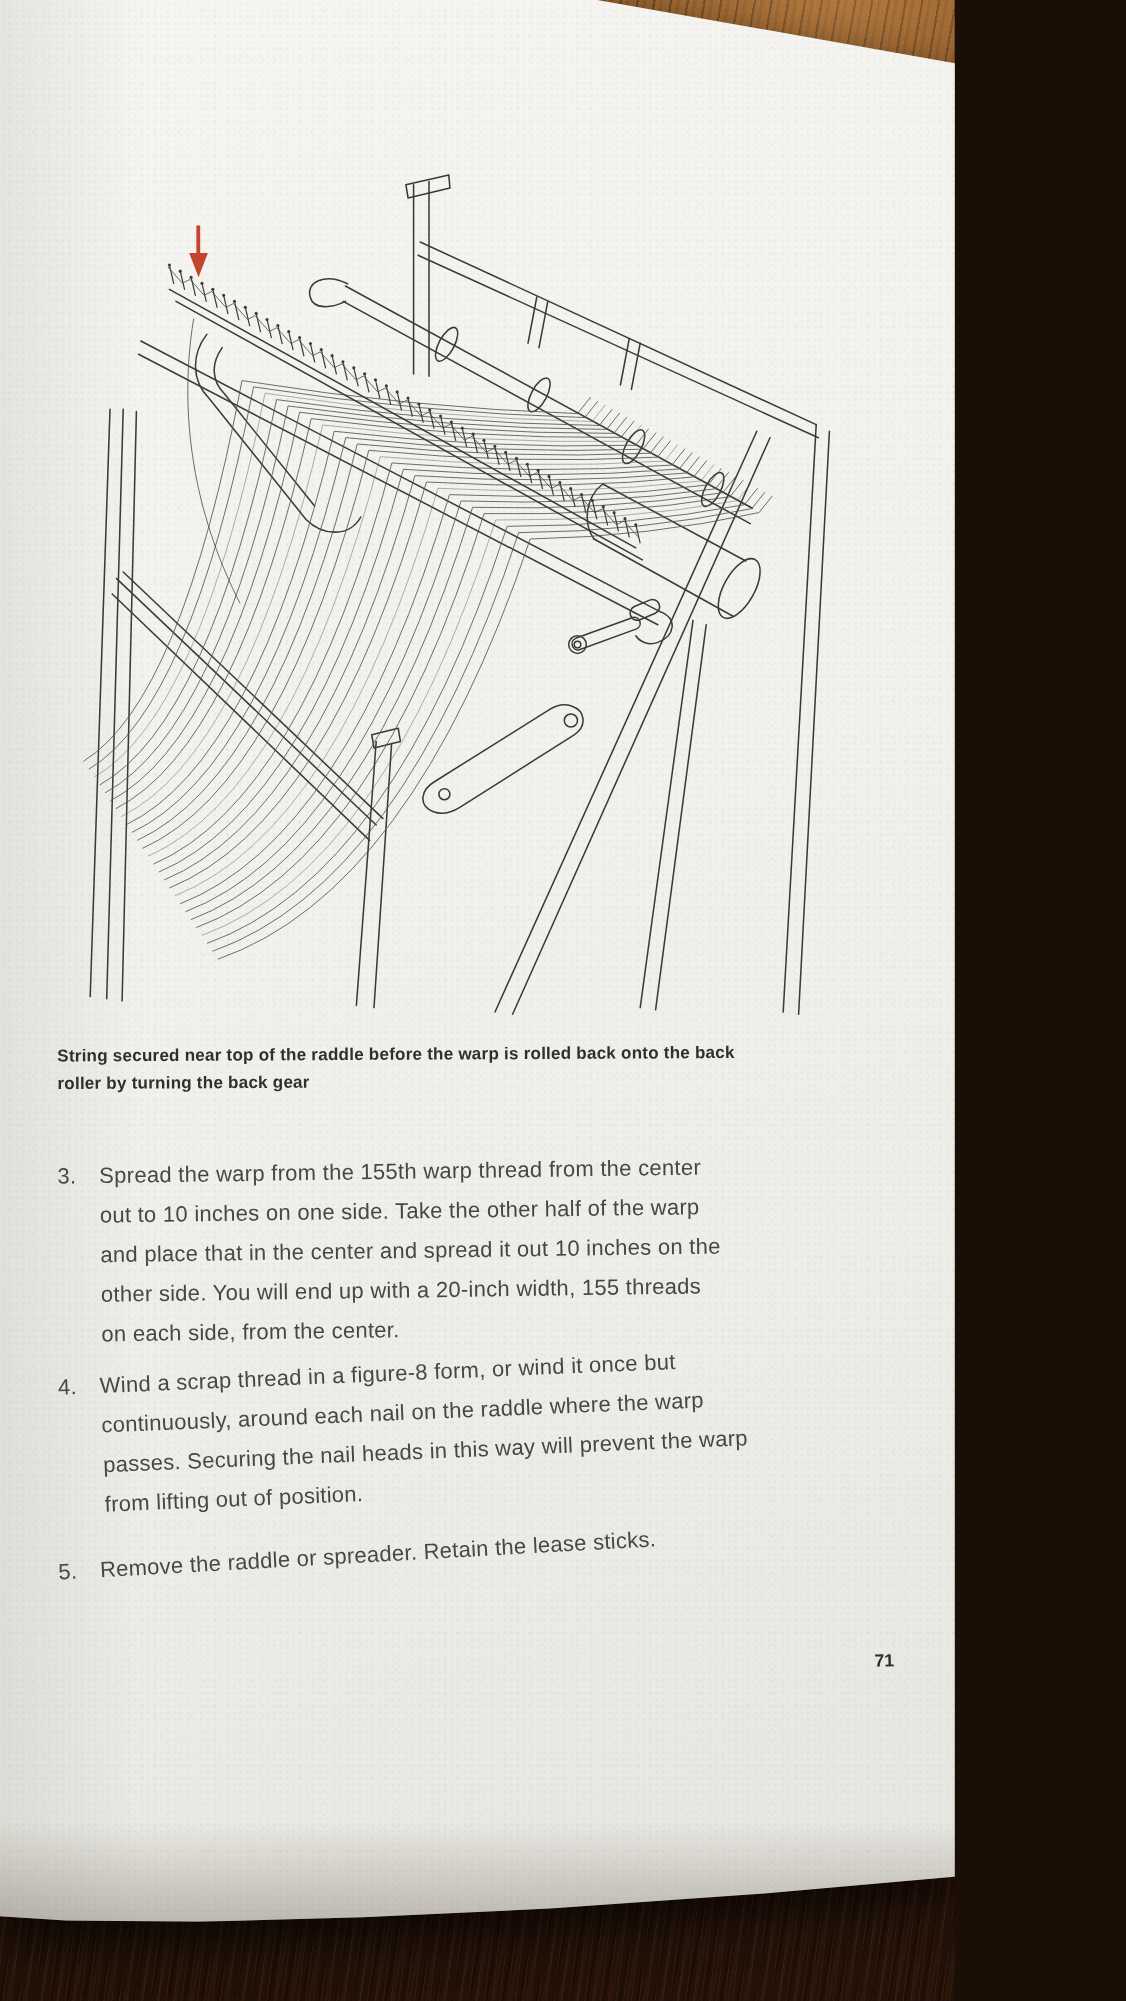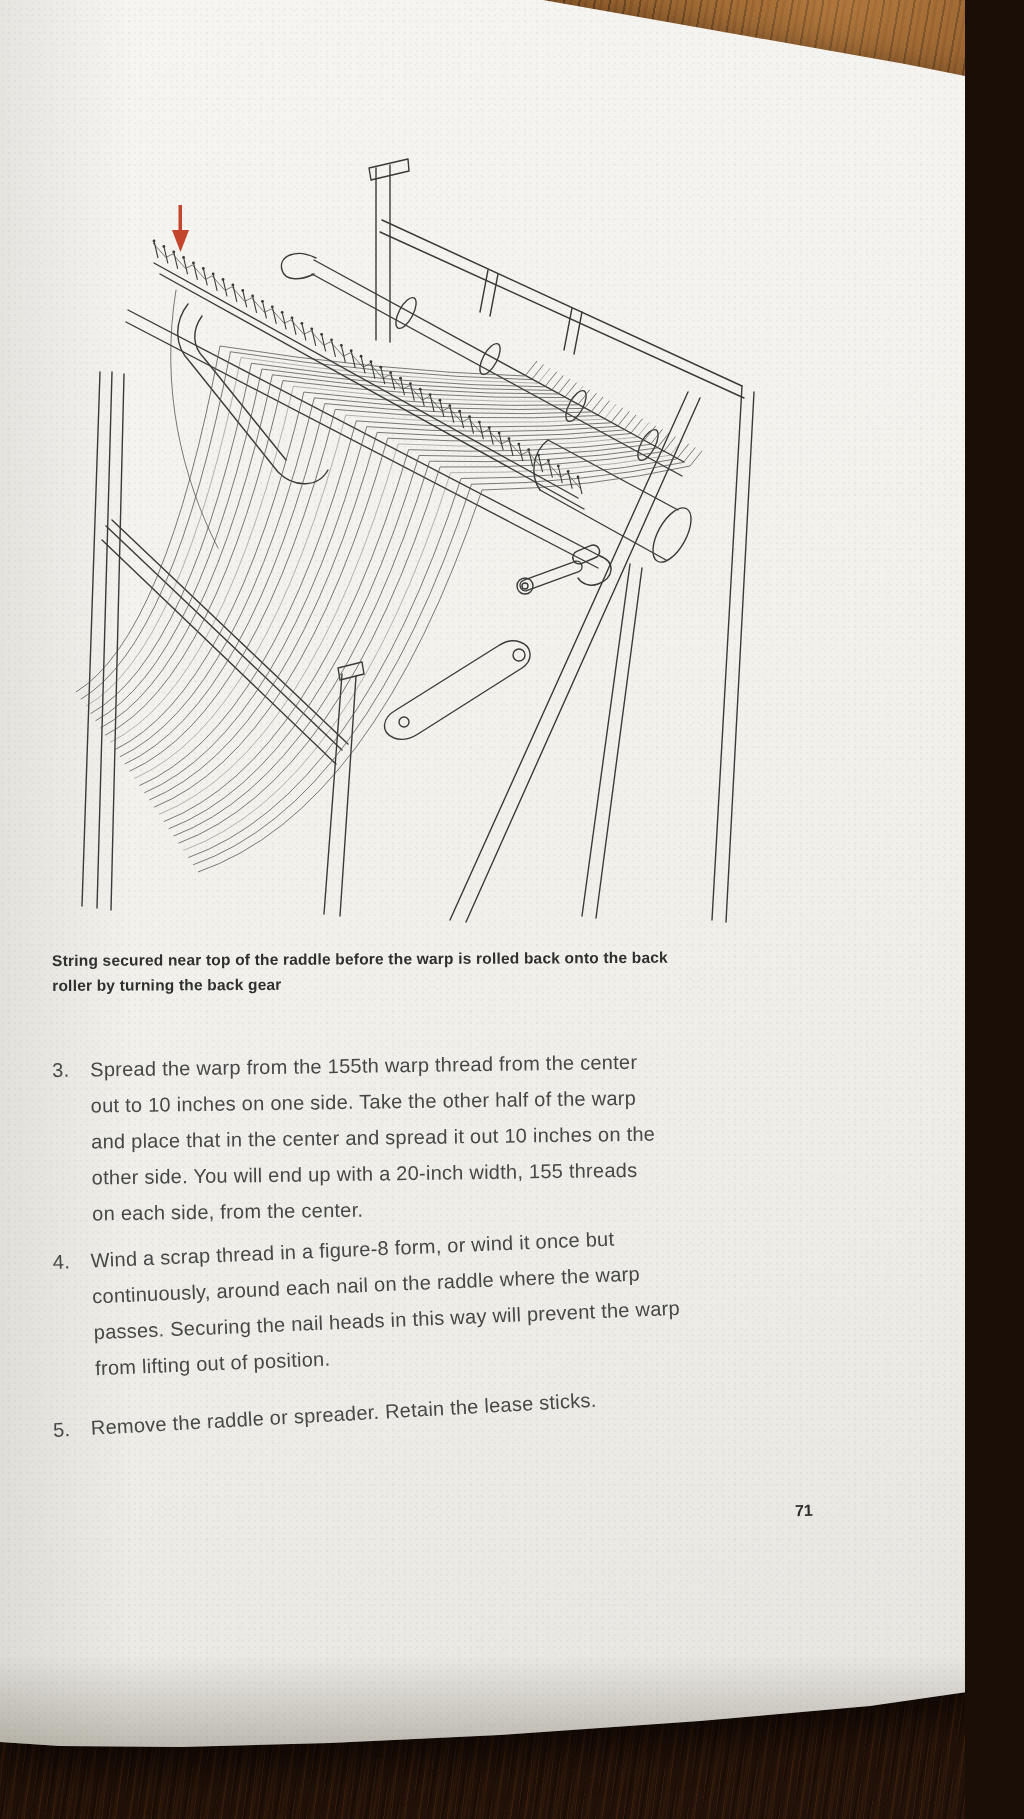--- a/index.html
+++ b/index.html
@@ -1,16 +1,16 @@
 <!DOCTYPE html>
 <html><head>
 <meta charset="utf-8">
 <style>
   html,body{margin:0;padding:0;background:#1b0e06;}
-  .scene{position:relative;width:965px;height:1819px;overflow:hidden;
+  .scene{position:relative;width:868px;height:1819px;overflow:hidden;
          font-family:"Liberation Sans",sans-serif;}
 
   
   .wood{position:absolute;inset:0;
     background:
       radial-gradient(ellipse 55% 25% at 88% 0%, rgba(255,190,110,.30), transparent 65%),
       repeating-linear-gradient(100deg,
         rgba(15,6,2,.38) 0 2px, rgba(0,0,0,0) 2px 6px,
         rgba(80,40,14,.22) 6px 9px, rgba(0,0,0,0) 9px 15px),
       repeating-linear-gradient(97deg,

